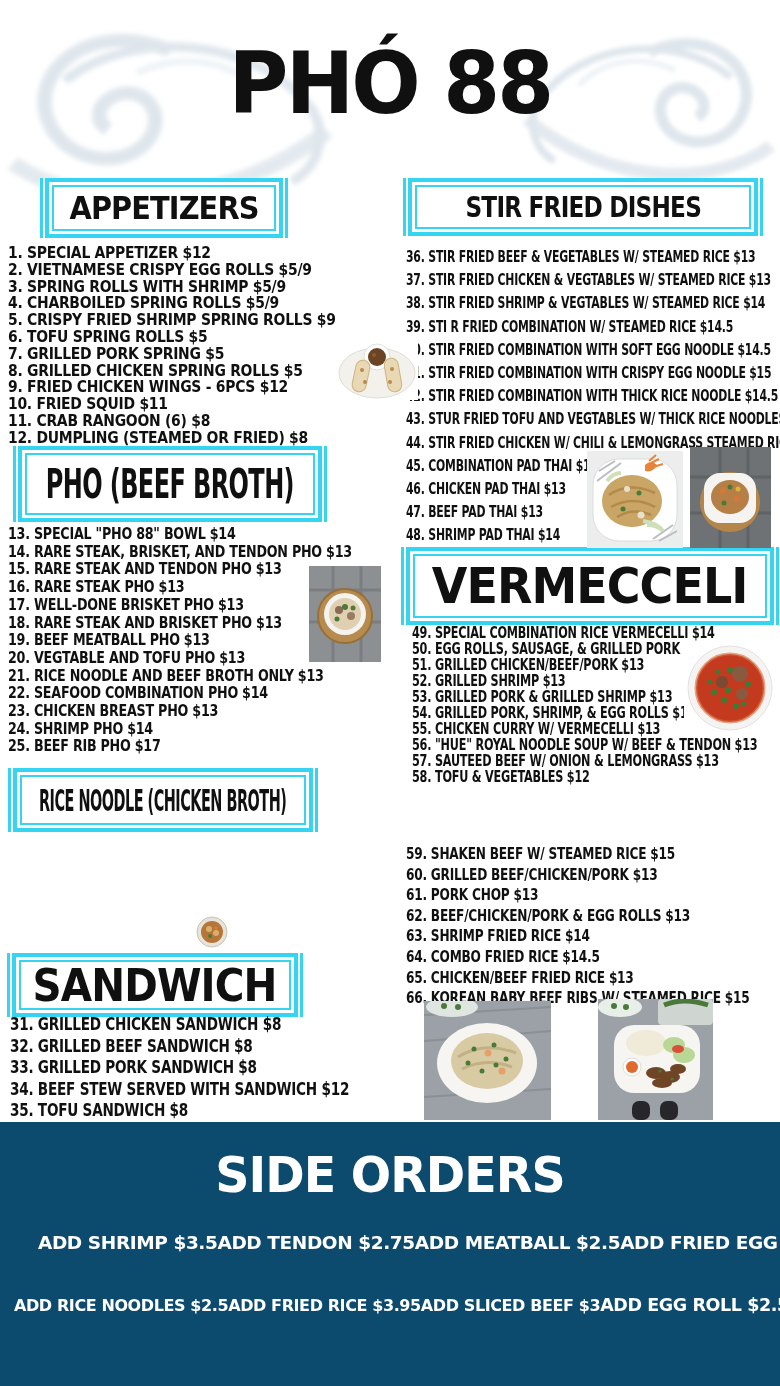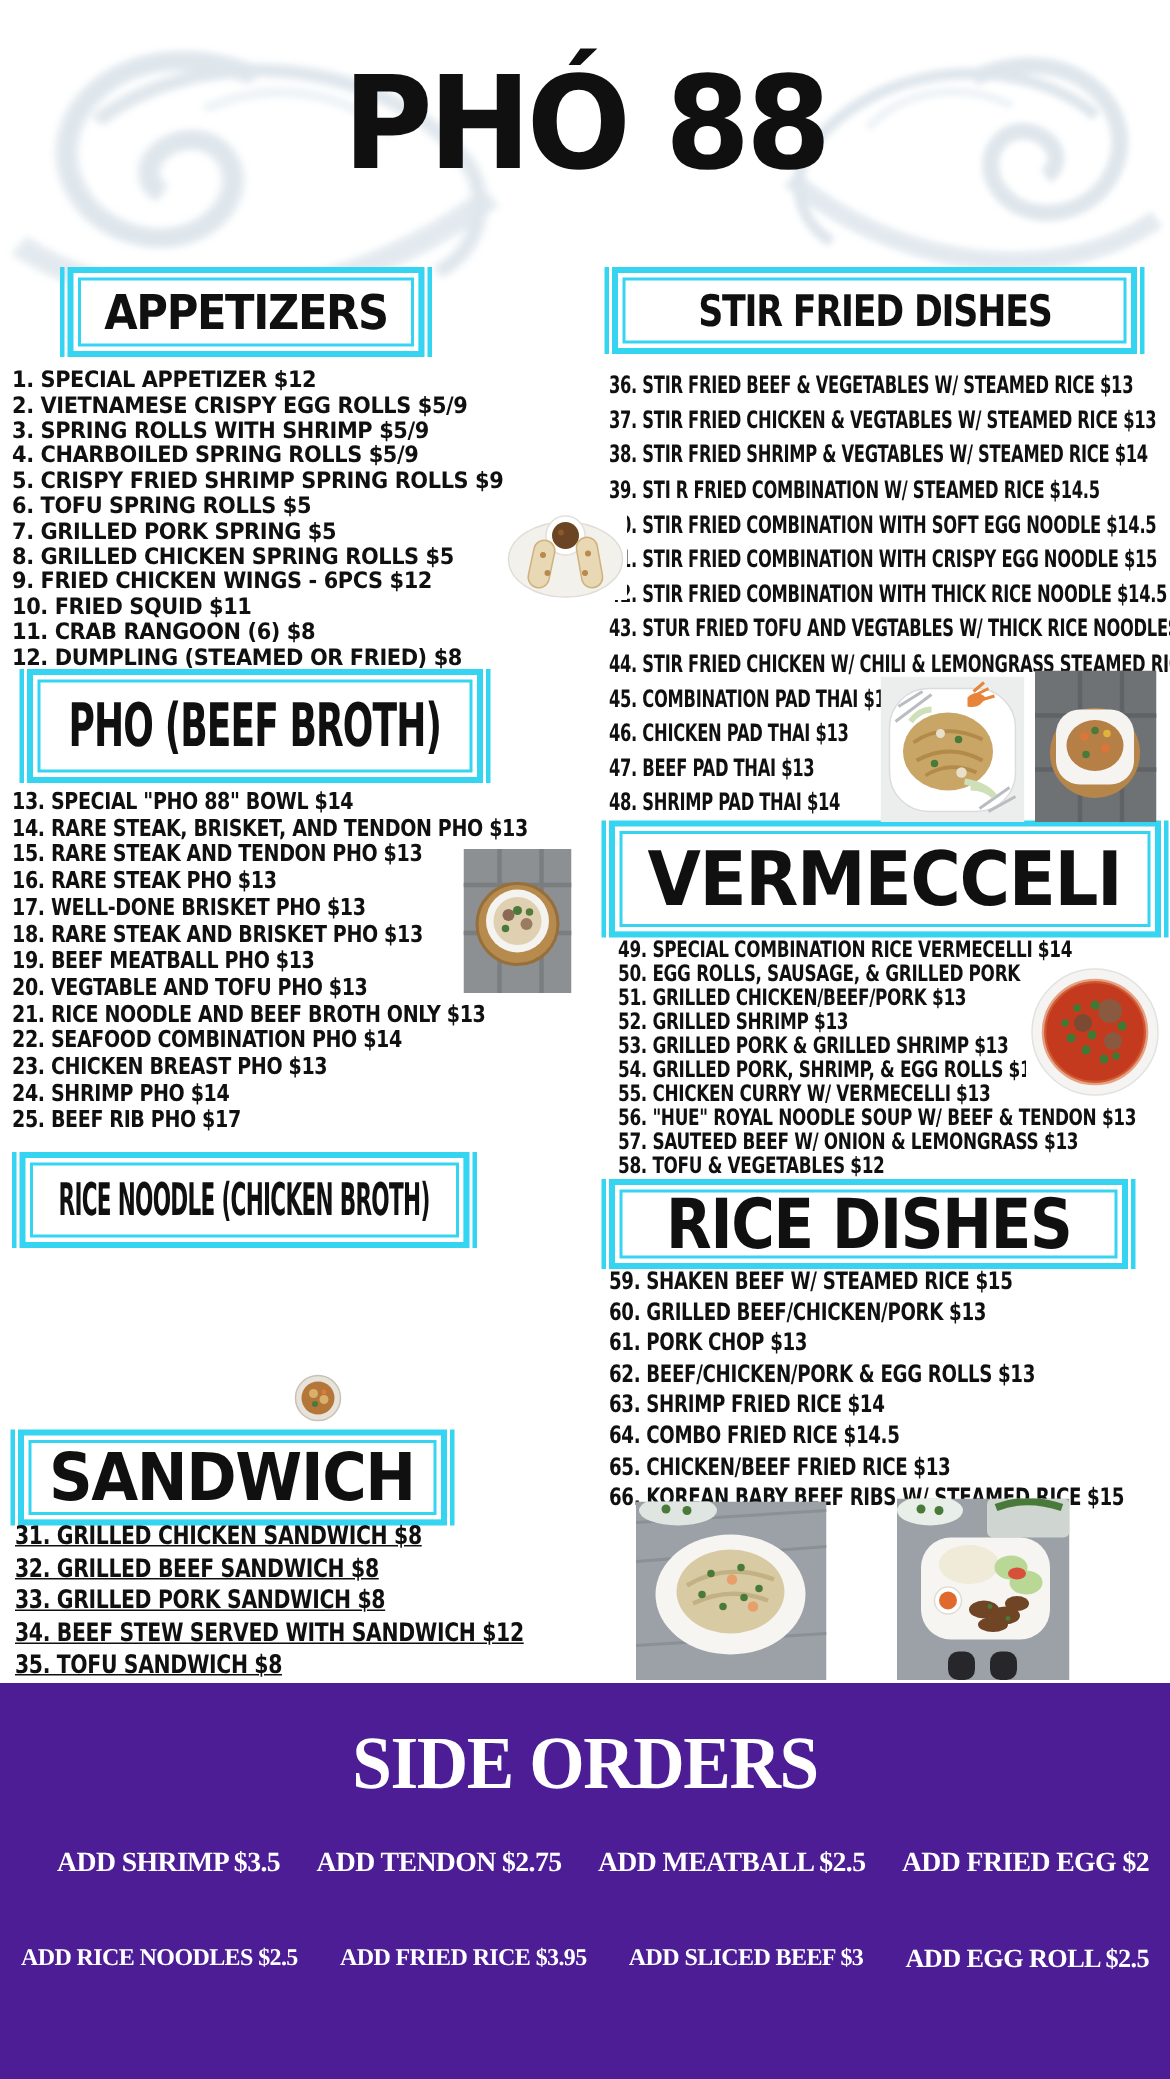--- a/index.html
+++ b/index.html
@@ -44,41 +44,41 @@
   
   .menu-list{ position:absolute; }
   .mi{
     font-size:var(--fs,16px); line-height:var(--lh,20px); font-weight:bold;
     white-space:nowrap; letter-spacing:-.3px;
     transform:scaleX(var(--sx,1)); transform-origin:0 50%;
   }
   .l-app{ left:8px;   top:245px; --fs:15px;   --lh:16.8px; --sx:.93; }
   .l-pho{ left:8px;   top:526px; --fs:15.5px; --lh:17.7px; --sx:.82; }
   .l-rn { left:8px;   top:834px; --fs:17px;   --lh:22.4px; --sx:.74; }
-  .l-sw { left:10px;  top:1014px;text-decoration:underline;--fs:17px;   --lh:21.6px; --sx:.8;  }
+  .l-sw { left:10px;  top:1014px;--fs:17px;   --lh:21.6px; --sx:.8;  }
   .l-sf { left:406px; top:245px; --fs:16px;   --lh:23.2px; --sx:.68; }
   .l-vm { left:412px; top:625px; --fs:15px;   --lh:16px;   --sx:.75; }
   .l-rd { left:406px; top:844px; --fs:16px;   --lh:20.6px; --sx:.76; }
 
   
   .photo{ position:absolute; }
   .photo svg{ display:block; width:100%; height:100%; }
   .p-springrolls{ left:336px; top:336px; width:82px;  height:64px; }
   .p-phobowl   { left:309px; top:566px; width:72px;  height:96px; }
   .p-padplate  { left:587px; top:451px; width:96px;  height:97px; }
   .p-padbowl   { left:690px; top:447px; width:81px;  height:101px;}
   .p-redbowl   { left:684px; top:642px; width:92px;  height:92px; }
   .p-friedrice { left:424px; top:1001px;width:127px; height:119px;}
   .p-grillmeat { left:598px; top:999px; width:115px; height:121px;}
   .p-wonton    { left:196px; top:916px; width:32px;  height:32px; }
 
   
   .band{
     position:absolute; left:0; top:1122px; width:780px; height:264px;
-    background:#4c1d95; color:#fff;font-family:Liberation Serif, serif;
+    background:#0c4a6e; color:#fff;
   }
   .band-title{
     text-align:center; margin-top:24px; font-size:50px; font-weight:bold;
     letter-spacing:-1px; transform:scaleX(.95);
   }
   .add-row{ display:flex; justify-content:space-between; align-items:center; padding:0 14px; }
   .add-row1{ margin-top:28px;margin-left:24px; }
   .add-row2{ margin-top:42px; }
   .add-row .ai{ font-weight:bold; white-space:nowrap; letter-spacing:-.4px; }
   .add-row1 .ai{ font-size:18.5px; }
@@ -199,23 +199,20 @@
       <div class="mi">51. GRILLED CHICKEN/BEEF/PORK $13</div>
       <div class="mi">52. GRILLED SHRIMP $13</div>
       <div class="mi">53. GRILLED PORK &amp; GRILLED SHRIMP $13</div>
       <div class="mi">54. GRILLED PORK, SHRIMP, &amp; EGG ROLLS $14</div>
       <div class="mi">55. CHICKEN CURRY W/ VERMECELLI $13</div>
       <div class="mi">56. "HUE" ROYAL NOODLE SOUP W/ BEEF &amp; TENDON $13</div>
       <div class="mi">57. SAUTEED BEEF W/ ONION &amp; LEMONGRASS $13</div>
       <div class="mi">58. TOFU &amp; VEGETABLES $12</div>
     </div>
 
-  <div class="hbox h-rd">
-    <span class="ht">RICE DISHES</span>
-  </div>
   <div class="menu-list l-rd">
 
   <div class="mi">59. SHAKEN BEEF W/ STEAMED RICE $15</div>
       <div class="mi">60. GRILLED BEEF/CHICKEN/PORK $13</div>
       <div class="mi">61. PORK CHOP $13</div>
       <div class="mi">62. BEEF/CHICKEN/PORK &amp; EGG ROLLS $13</div>
       <div class="mi">63. SHRIMP FRIED RICE $14</div>
       <div class="mi">64. COMBO FRIED RICE $14.5</div>
       <div class="mi">65. CHICKEN/BEEF FRIED RICE $13</div>
       <div class="mi">66. KOREAN BABY BEEF RIBS W/ STEAMED RICE $15</div>

